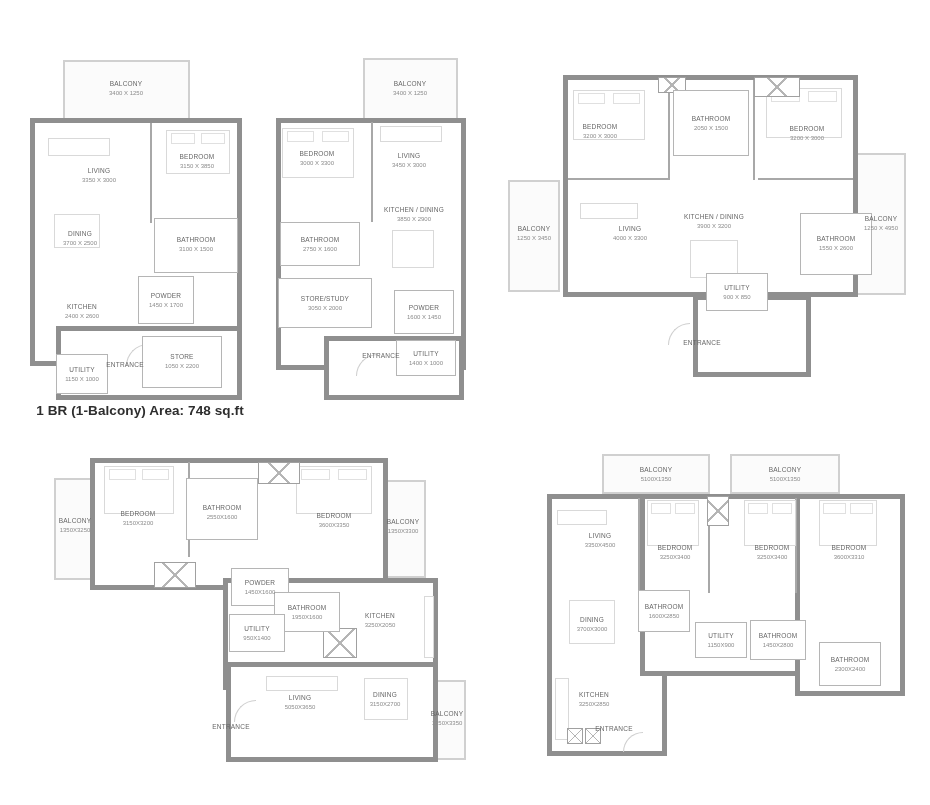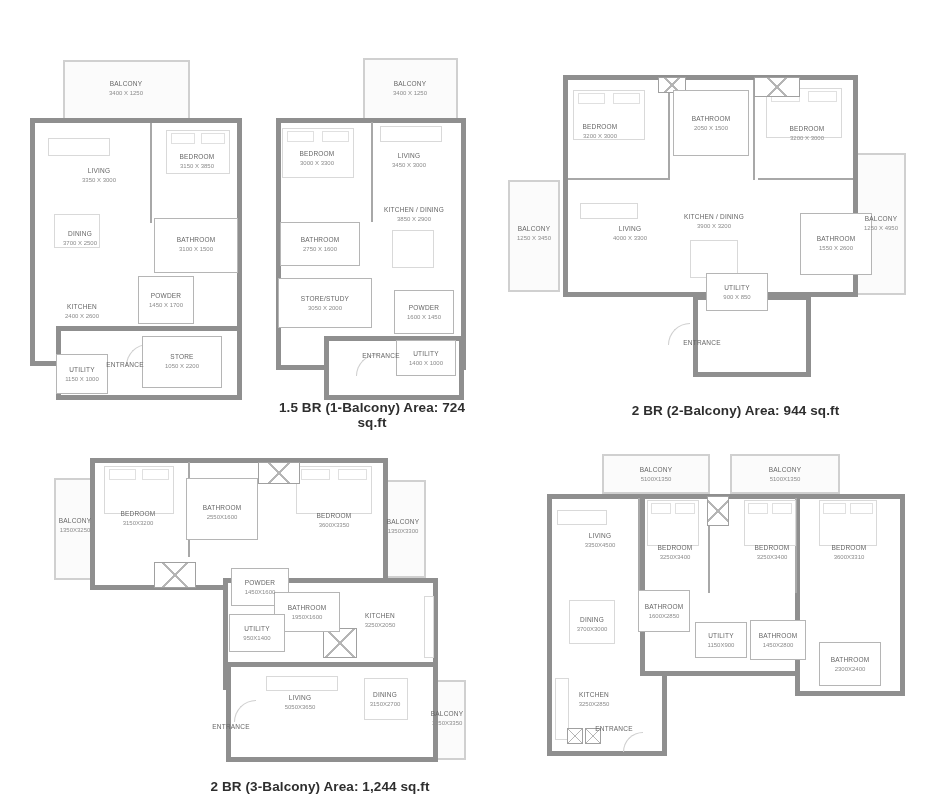--- a/index.html
+++ b/index.html
@@ -79,20 +79,21 @@
         <span class="dm">1050 X 2200</span>
       </div>
     <div class="lbl" style="left:52px;top:316px;">
         <span class="nm">UTILITY</span>
         <span class="dm">1150 X 1000</span>
       </div>
     <div class="lbl" style="left:95px;top:307px;">
         <span class="nm">ENTRANCE</span>
       </div>
   </div>
+  <div class="caption" style="left:30px;top:403px;width:220px;">1 BR (1-Balcony) Area: 748 sq.ft</div>
 
   <div class="plan" style="left:268px;top:58px;width:205px;height:347px;">
     <div class="balc" style="left:95px;top:0px;width:95px;height:62px;"></div>
     <div class="body" style="left:8px;top:60px;width:190px;height:252px;"></div>
     <div class="body" style="left:56px;top:278px;width:140px;height:64px;"></div>
     <div class="pt" style="left:103px;top:64px;width:2px;height:100px;"></div>
     <div class="box" style="left:12px;top:164px;width:80px;height:44px;"></div>
     <div class="box" style="left:10px;top:220px;width:94px;height:50px;"></div>
     <div class="box" style="left:126px;top:232px;width:60px;height:44px;"></div>
     <div class="box" style="left:128px;top:282px;width:60px;height:36px;"></div>
@@ -129,21 +130,20 @@
         <span class="dm">1600 X 1450</span>
       </div>
     <div class="lbl" style="left:158px;top:300px;">
         <span class="nm">UTILITY</span>
         <span class="dm">1400 X 1000</span>
       </div>
     <div class="lbl" style="left:113px;top:298px;">
         <span class="nm">ENTRANCE</span>
       </div>
   </div>
-  <div class="caption" style="left:266px;top:400px;width:212px;">1.5 BR (1-Balcony) Area: 724 sq.ft</div>
 
   <div class="plan" style="left:508px;top:75px;width:400px;height:322px;">
     <div class="balc" style="left:0px;top:105px;width:52px;height:112px;"></div>
     <div class="balc" style="left:348px;top:78px;width:50px;height:142px;"></div>
     <div class="body" style="left:55px;top:0px;width:295px;height:222px;"></div>
     <div class="body" style="left:185px;top:220px;width:118px;height:82px;"></div>
     <div class="pt" style="left:160px;top:5px;width:2px;height:100px;"></div>
     <div class="pt" style="left:245px;top:5px;width:2px;height:100px;"></div>
     <div class="pt" style="left:60px;top:103px;width:100px;height:2px;"></div>
     <div class="pt" style="left:250px;top:103px;width:95px;height:2px;"></div>
@@ -190,21 +190,20 @@
         <span class="dm">1550 X 2600</span>
       </div>
     <div class="lbl" style="left:229px;top:217px;">
         <span class="nm">UTILITY</span>
         <span class="dm">900 X 850</span>
       </div>
     <div class="lbl" style="left:194px;top:268px;">
         <span class="nm">ENTRANCE</span>
       </div>
   </div>
-  <div class="caption" style="left:588px;top:403px;width:295px;">2 BR (2-Balcony) Area: 944 sq.ft</div>
 
   <div class="plan" style="left:28px;top:450px;width:440px;height:328px;">
     <div class="balc" style="left:26px;top:28px;width:42px;height:102px;"></div>
     <div class="balc" style="left:352px;top:30px;width:46px;height:98px;"></div>
     <div class="balc" style="left:400px;top:230px;width:38px;height:80px;"></div>
     <div class="body" style="left:62px;top:8px;width:298px;height:132px;"></div>
     <div class="body" style="left:195px;top:128px;width:215px;height:112px;"></div>
     <div class="body" style="left:198px;top:212px;width:212px;height:100px;"></div>
     <div class="pt" style="left:160px;top:12px;width:2px;height:95px;"></div>
     <div class="shaft" style="left:230px;top:12px;width:42px;height:22px;"></div>
@@ -265,21 +264,20 @@
         <span class="dm">3150X2700</span>
       </div>
     <div class="lbl" style="left:419px;top:268px;">
         <span class="nm">BALCONY</span>
         <span class="dm">1350X3350</span>
       </div>
     <div class="lbl" style="left:203px;top:277px;">
         <span class="nm">ENTRANCE</span>
       </div>
   </div>
-  <div class="caption" style="left:150px;top:779px;width:340px;">2 BR (3-Balcony) Area: 1,244 sq.ft</div>
 
   <div class="plan" style="left:545px;top:452px;width:368px;height:312px;">
     <div class="balc" style="left:57px;top:2px;width:108px;height:40px;"></div>
     <div class="balc" style="left:185px;top:2px;width:110px;height:40px;"></div>
     <div class="body" style="left:2px;top:42px;width:358px;height:142px;"></div>
     <div class="body" style="left:2px;top:42px;width:120px;height:262px;"></div>
     <div class="body" style="left:250px;top:42px;width:110px;height:202px;"></div>
     <div class="body" style="left:95px;top:42px;width:160px;height:182px;"></div>
     <div class="pt" style="left:93px;top:46px;width:2px;height:95px;"></div>
     <div class="pt" style="left:163px;top:46px;width:2px;height:95px;"></div>

